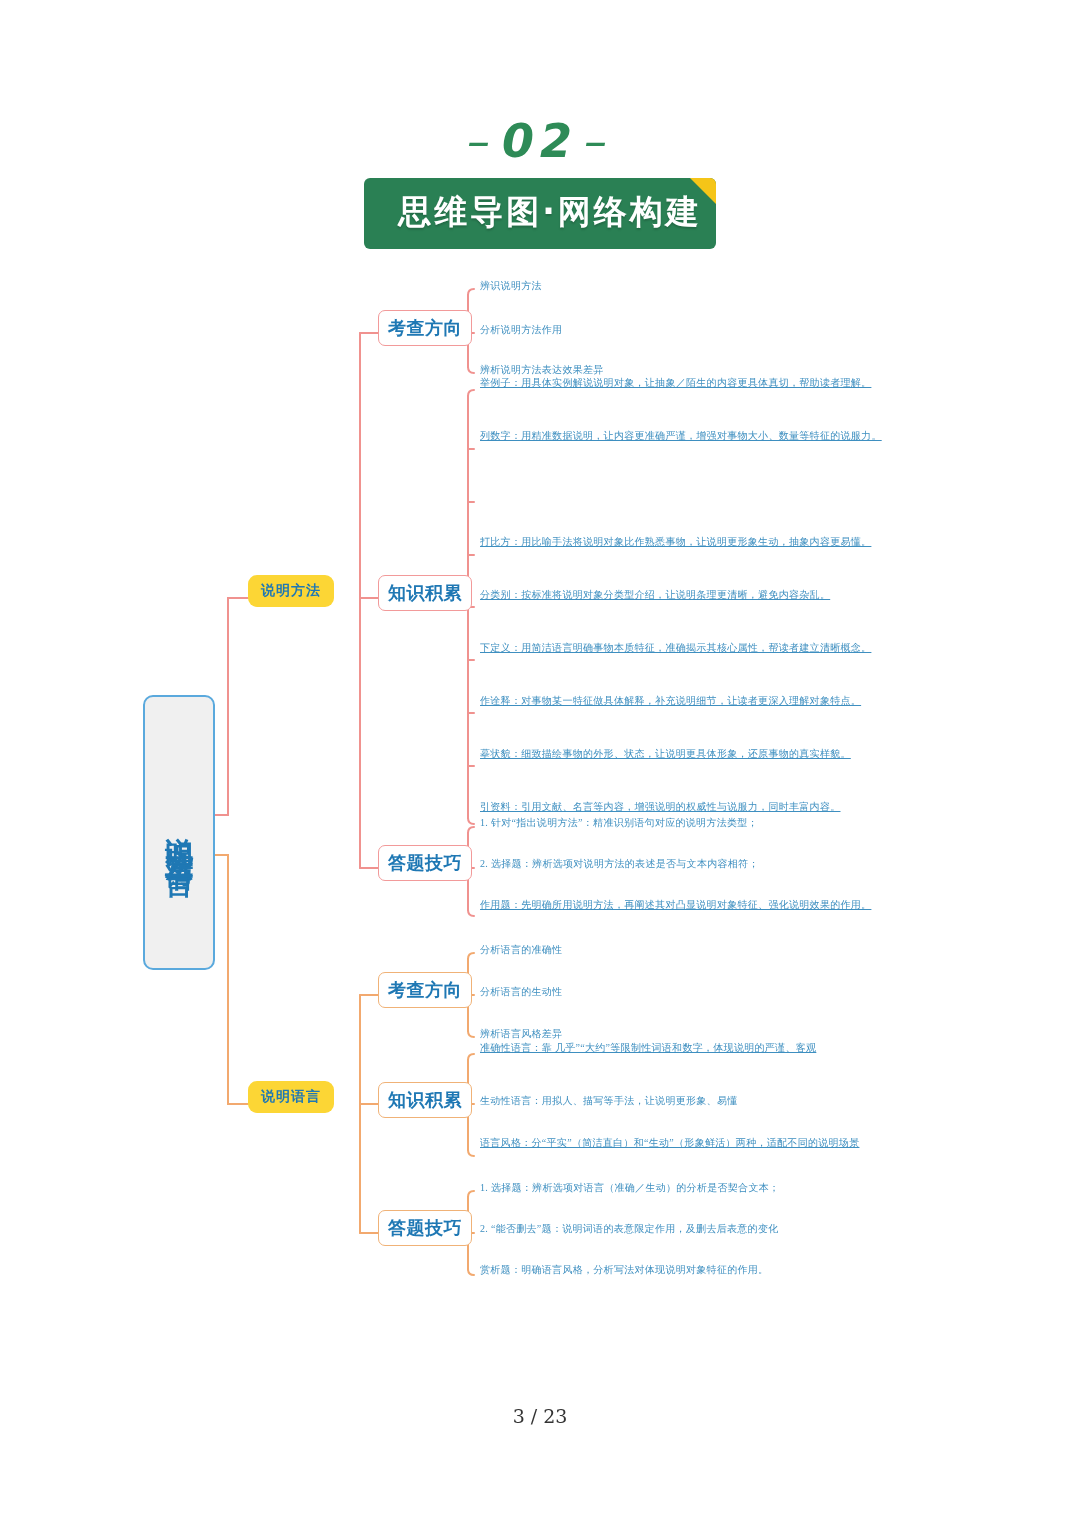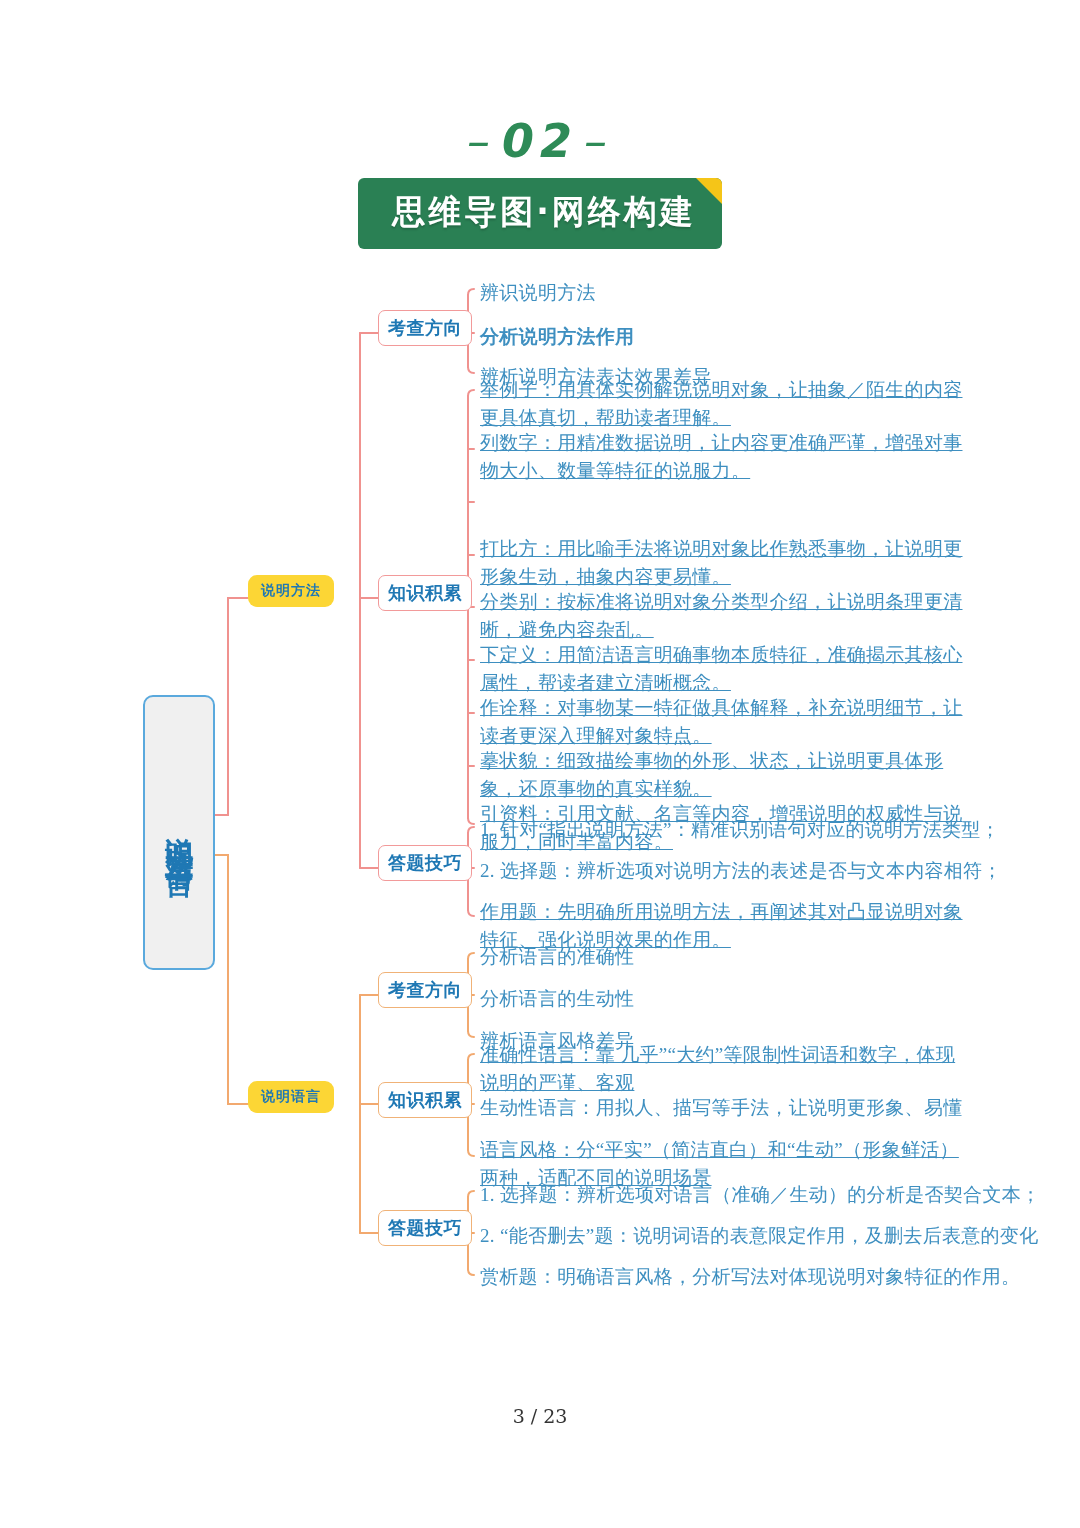--- a/index.html
+++ b/index.html
@@ -17,21 +17,21 @@
   .sec-num{
     font-family:"DejaVu Sans","Liberation Sans",sans-serif;
     font-size:46px;font-weight:700;color:#2e8b57;letter-spacing:6px;
     line-height:1;
     font-style:italic;
   }
   .sec-num .dash{font-weight:400;color:#2e8b57;padding:0 6px;}
   .banner{
     display:inline-block;position:relative;margin-top:14px;
     background:#2a8054;
-    padding:12px 26px 14px 34px;
+    padding:12px 14px 14px 34px;
     border-radius:6px;
     overflow:hidden;
   }
   .banner-text{
     font-family:"DejaVu Sans","Liberation Sans",sans-serif;
     font-size:33px;font-weight:700;color:#ffffff;letter-spacing:3px;
     text-shadow:0 2px 2px rgba(0,0,0,.18);
     white-space:nowrap;
   }
   .banner-corner{
@@ -84,21 +84,21 @@
   .p-a2{left:378px;top:320px;}
   .p-a3{left:378px;top:590px;}
   .p-b1{left:378px;top:717px;}
   .p-b2{left:378px;top:827px;}
   .p-b3{left:378px;top:955px;}
 
   
   .leaf{
     position:absolute;
     font-family:"Liberation Serif","DejaVu Serif",serif;
-    font-size:19px;color:#3e8fc0;line-height:1.48;
+    font-size:10px;color:#3e8fc0;line-height:1.48;
     letter-spacing:.3px;
   }
   .leaf.wide2{width:490px;text-decoration:underline;}
   .leaf.narrow{white-space:nowrap;}
 
   
   .footer{
     position:absolute;left:0;top:1405px;width:1080px;text-align:center;
     font-family:"DejaVu Serif","Liberation Serif",serif;
     font-size:19px;color:#333;
@@ -193,21 +193,21 @@
 
     <div class="node lvl2 red p-a1">考查方向</div>
     <div class="node lvl2 red p-a2">知识积累</div>
     <div class="node lvl2 red p-a3">答题技巧</div>
 
     <div class="node lvl2 orange p-b1">考查方向</div>
     <div class="node lvl2 orange p-b2">知识积累</div>
     <div class="node lvl2 orange p-b3">答题技巧</div>
 
     <div class="leaf narrow" style="left:480px;top:24px;">辨识说明方法</div>
-    <div class="leaf narrow" style="left:480px;top:68px;font-weight:bold;">分析说明方法作用</div>
+    <div class="leaf narrow" style="left:480px;top:68px;">分析说明方法作用</div>
     <div class="leaf narrow" style="left:480px;top:108px;">辨析说明方法表达效果差异</div>
 
     <div class="leaf wide2" style="left:480px;top:121px;">举例子：用具体实例解说说明对象，让抽象／陌生的内容更具体真切，帮助读者理解。</div>
     <div class="leaf wide2" style="left:480px;top:174px;">列数字：用精准数据说明，让内容更准确严谨，增强对事物大小、数量等特征的说服力。</div>
     <div class="leaf wide2" style="left:480px;top:280px;">打比方：用比喻手法将说明对象比作熟悉事物，让说明更形象生动，抽象内容更易懂。</div>
     <div class="leaf wide2" style="left:480px;top:333px;">分类别：按标准将说明对象分类型介绍，让说明条理更清晰，避免内容杂乱。</div>
     <div class="leaf wide2" style="left:480px;top:386px;">下定义：用简洁语言明确事物本质特征，准确揭示其核心属性，帮读者建立清晰概念。</div>
     <div class="leaf wide2" style="left:480px;top:439px;">作诠释：对事物某一特征做具体解释，补充说明细节，让读者更深入理解对象特点。</div>
     <div class="leaf wide2" style="left:480px;top:492px;">摹状貌：细致描绘事物的外形、状态，让说明更具体形象，还原事物的真实样貌。</div>
     <div class="leaf wide2" style="left:480px;top:545px;">引资料：引用文献、名言等内容，增强说明的权威性与说服力，同时丰富内容。</div>

